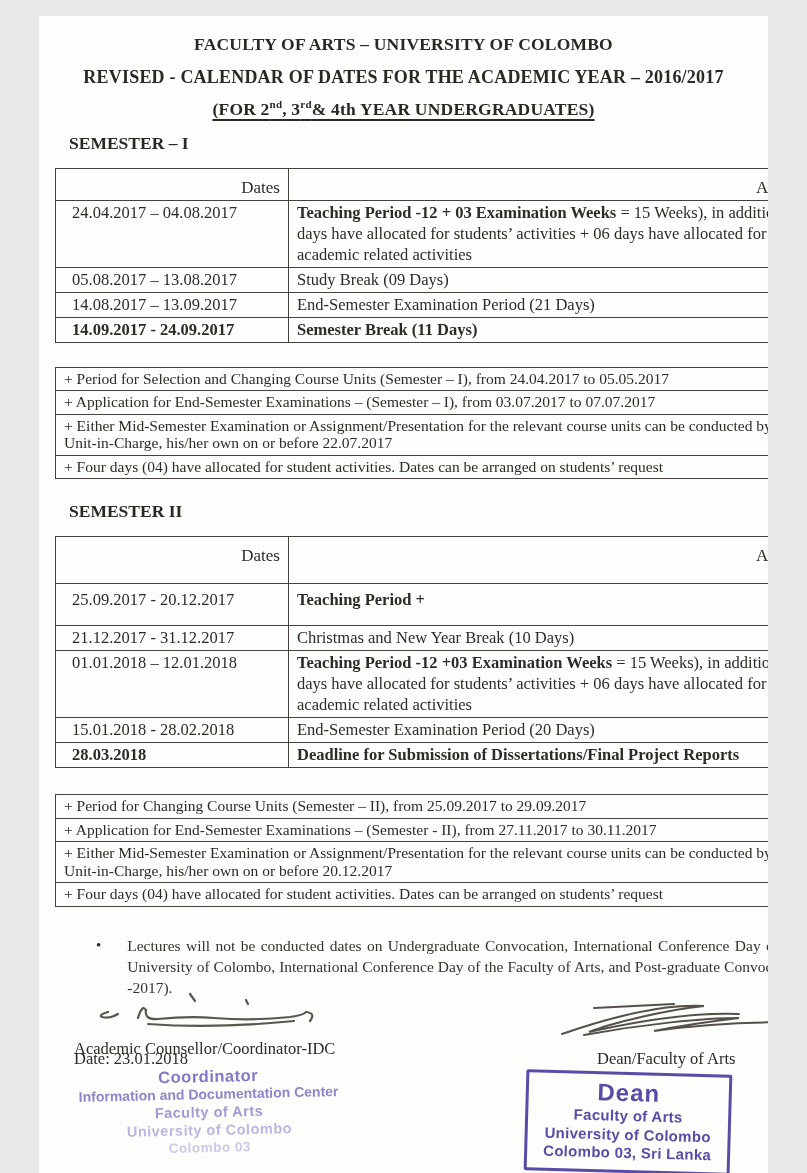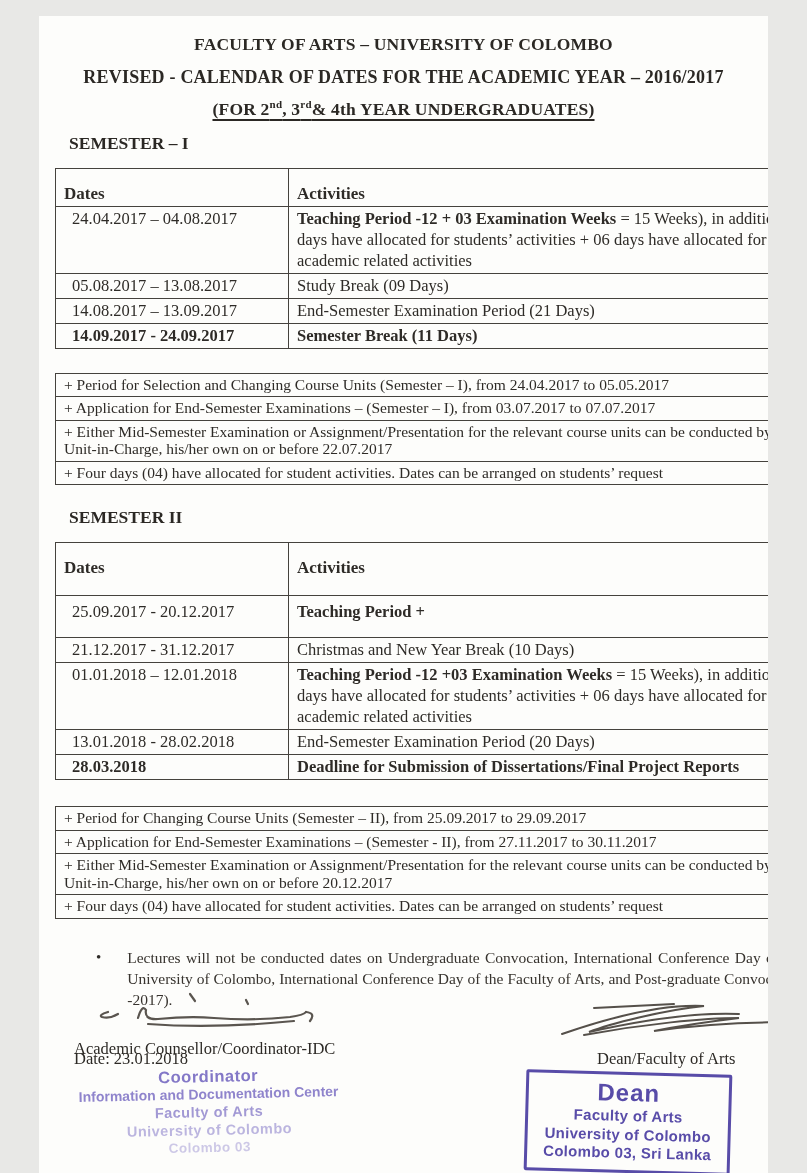--- a/index.html
+++ b/index.html
@@ -31,21 +31,21 @@
   }
   table.cal col.c-date{width:233px;}
   table.cal th, table.cal td{
     border:1.6px solid #45423d;
     padding:1px 8px 2px 8px;
     font-size:16.5px;
     line-height:21px;
     vertical-align:top;
     overflow:hidden;
   }
-  table.cal th{font-weight:bold;text-align:left;font-size:17px;padding-top:14px;}
+  table.cal th{font-weight:normal;text-align:right;font-size:17px;padding-top:8px;}
   table.cal td.date{padding-left:16px;white-space:nowrap;}
   td.bold, .b{font-weight:bold;}
   
   .t2 th{height:36px;}
   .t2 tr.tall td{height:34px;padding-top:5px;}
   .t2 tr.deadline td{line-height:21px;}
 
   table.notes{
     border-collapse:collapse;
     margin:24px 15px 0 16px;
@@ -182,21 +182,21 @@
       </tr>
       <tr>
         <td class="date">21.12.2017 - 31.12.2017</td>
         <td><span>Christmas and New Year Break (10 Days)</span></td>
       </tr>
       <tr>
         <td class="date">01.01.2018 – 12.01.2018</td>
         <td><span class="b">Teaching Period -12 +03 Examination Weeks</span><span> = 15 Weeks), in addition, 04 days have allocated for students’ activities + 06 days have allocated for academic related activities</span></td>
       </tr>
       <tr>
-        <td class="date">13.01.2018 -  28.02.2018</td>
+        <td class="date">15.01.2018 -  28.02.2018</td>
         <td><span>End-Semester Examination Period (20 Days)</span></td>
       </tr>
       <tr class="deadline">
         <td class="date bold">28.03.2018</td>
         <td><span class="b">Deadline for Submission of Dissertations/Final Project Reports</span></td>
       </tr>
     </tbody>
   </table>
 
   <table class="notes n2">

